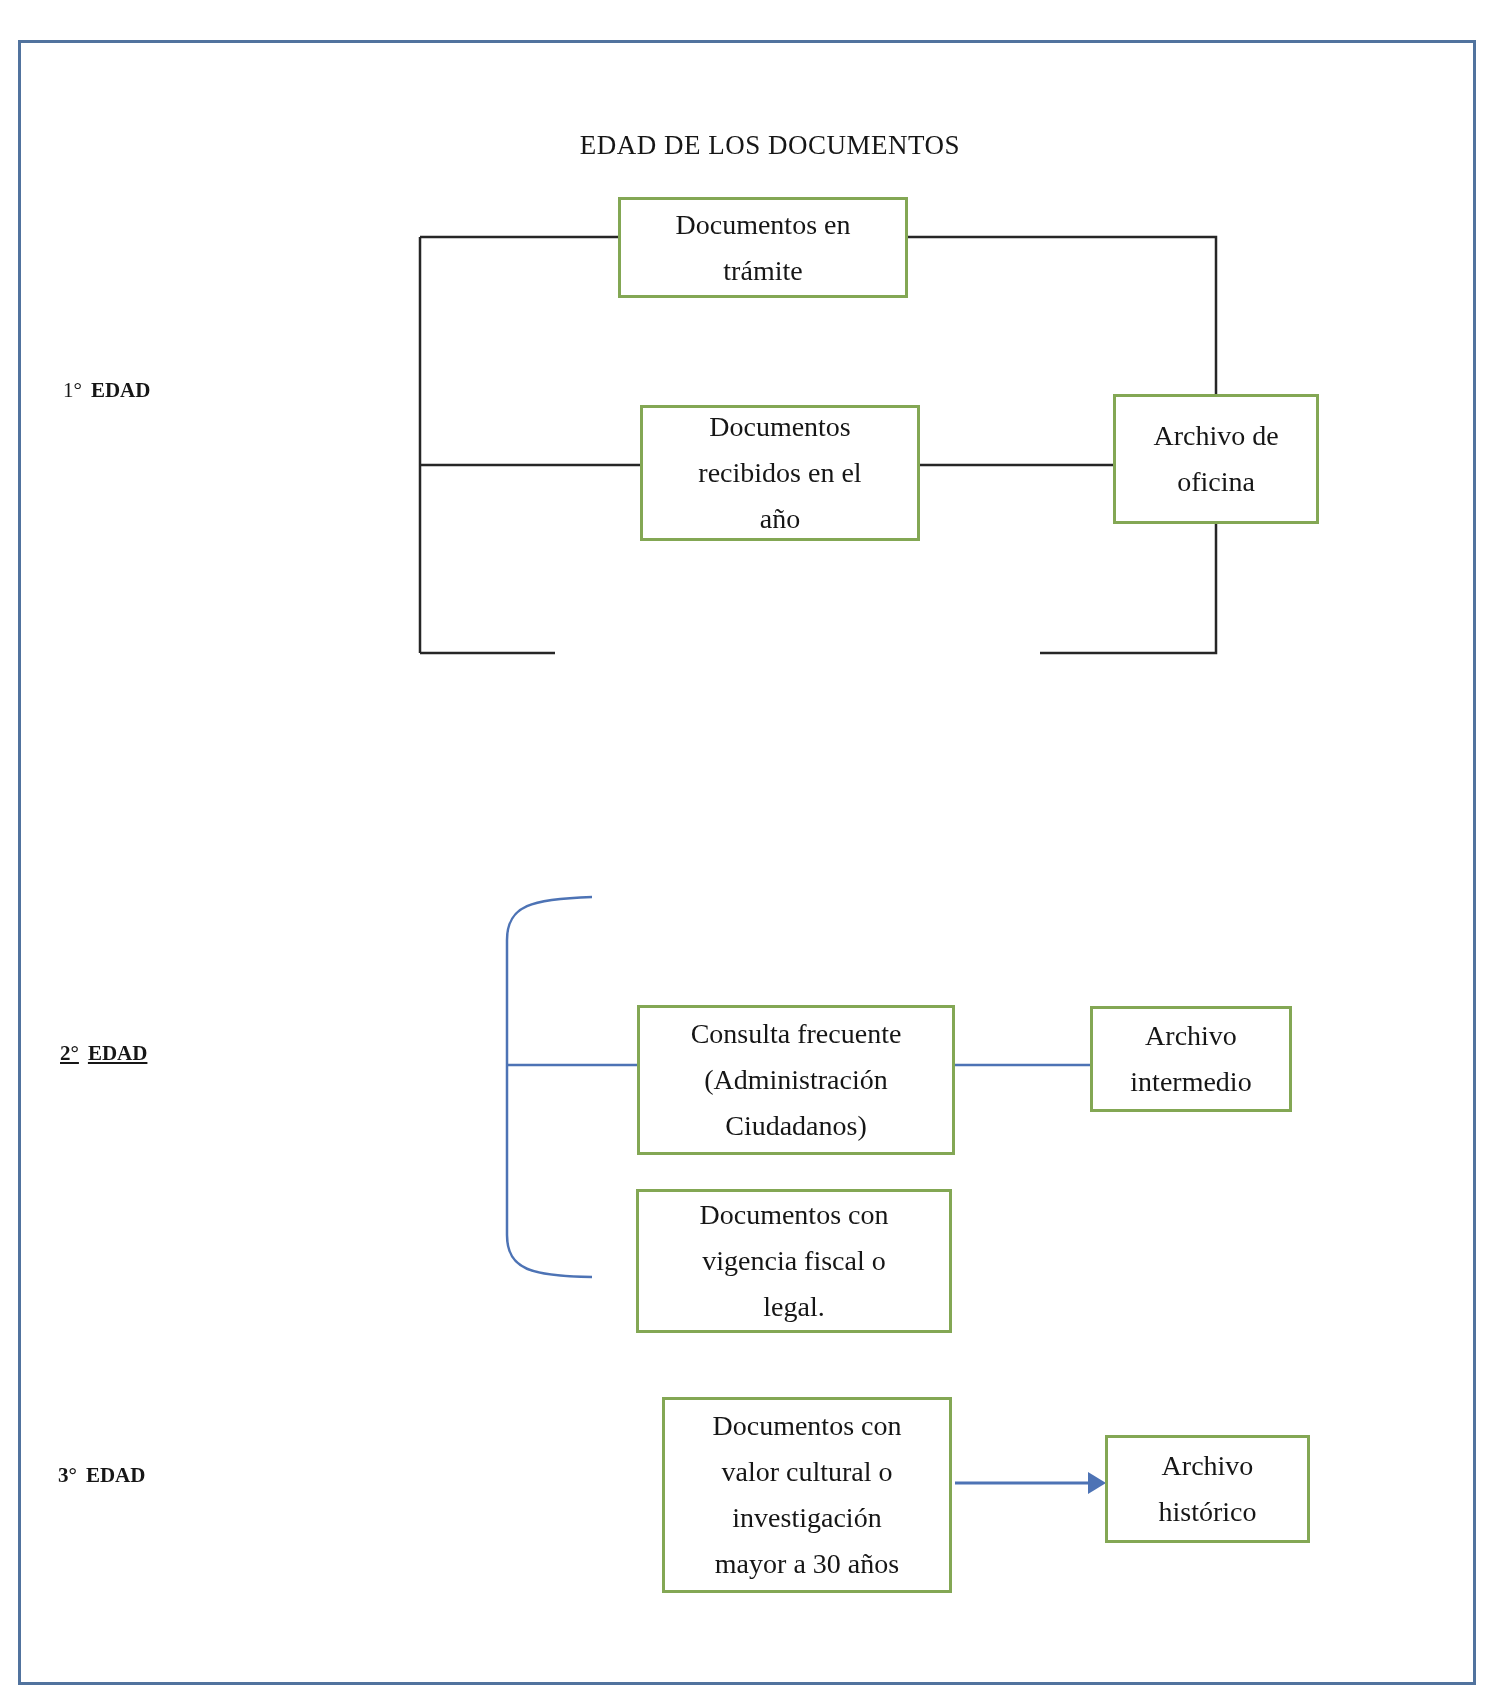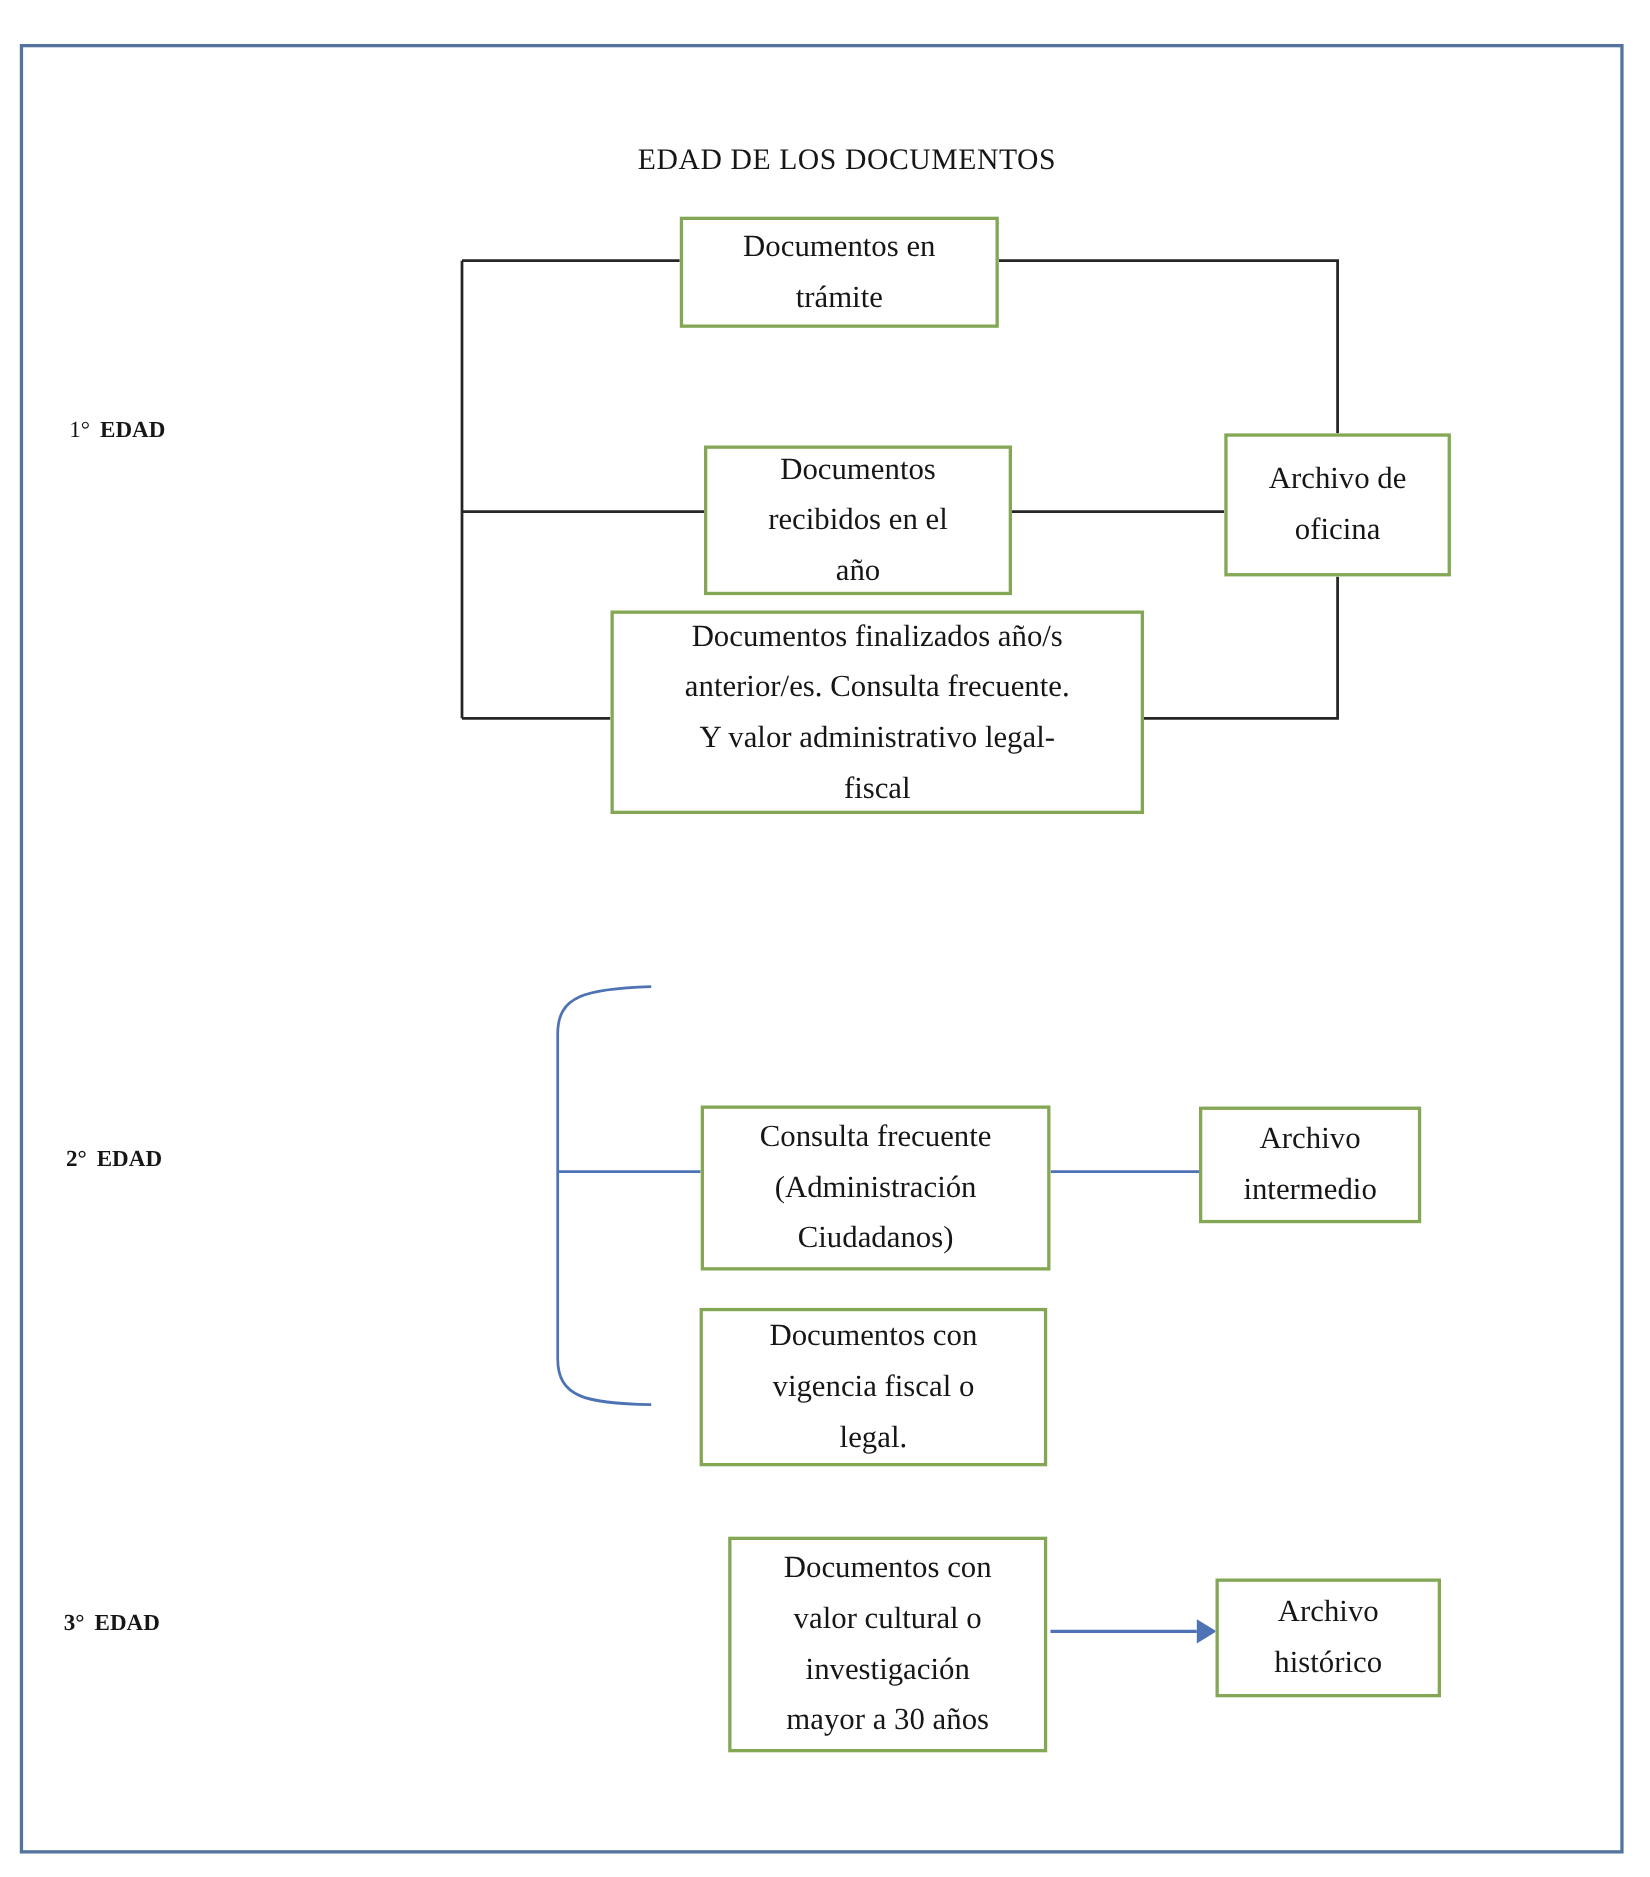--- a/index.html
+++ b/index.html
@@ -74,38 +74,34 @@
 
     <path d="M955,1473 H1088" style="stroke:var(--blue-line);stroke-width:3;fill:none"></path>
     <polygon points="1088,1462 1088,1484 1106,1473" style="fill:var(--blue-line)"></polygon>
   </svg>
 
   <div class="diagram-title">EDAD DE LOS DOCUMENTOS</div>
 
   <div class="section-label first-num-regular" style="left:63px;top:368px;">
     <span class="num">1°</span><span>EDAD</span>
   </div>
-  <div class="section-label" style="left:60px;top:1031px;">
+  <div class="section-label" style="left:60px;top:1031px;text-decoration:underline;">
     <span class="num">2°</span><span>EDAD</span>
   </div>
   <div class="section-label" style="left:58px;top:1453px;">
     <span class="num">3°</span><span>EDAD</span>
   </div>
 
   <div class="box" style="left:640px;top:395px;width:280px;height:136px;">Documentos
 recibidos en el
 año</div>
   <div class="box" style="left:618px;top:187px;width:290px;height:101px;">Documentos en
 trámite</div>
   <div class="box" style="left:1113px;top:384px;width:206px;height:130px;">Archivo de
 oficina</div>
-  <div class="box" style="left:555px;top:545px;width:485px;height:185px;">Documentos finalizados año/s
-anterior/es. Consulta frecuente.
-Y valor administrativo legal-
-fiscal</div>
 
   <div class="box" style="left:637px;top:995px;width:318px;height:150px;">Consulta frecuente
 (Administración
 Ciudadanos)</div>
   <div class="box" style="left:1090px;top:996px;width:202px;height:106px;">Archivo
 intermedio</div>
   <div class="box" style="left:636px;top:1179px;width:316px;height:144px;">Documentos con
 vigencia fiscal o
 legal.</div>
 

